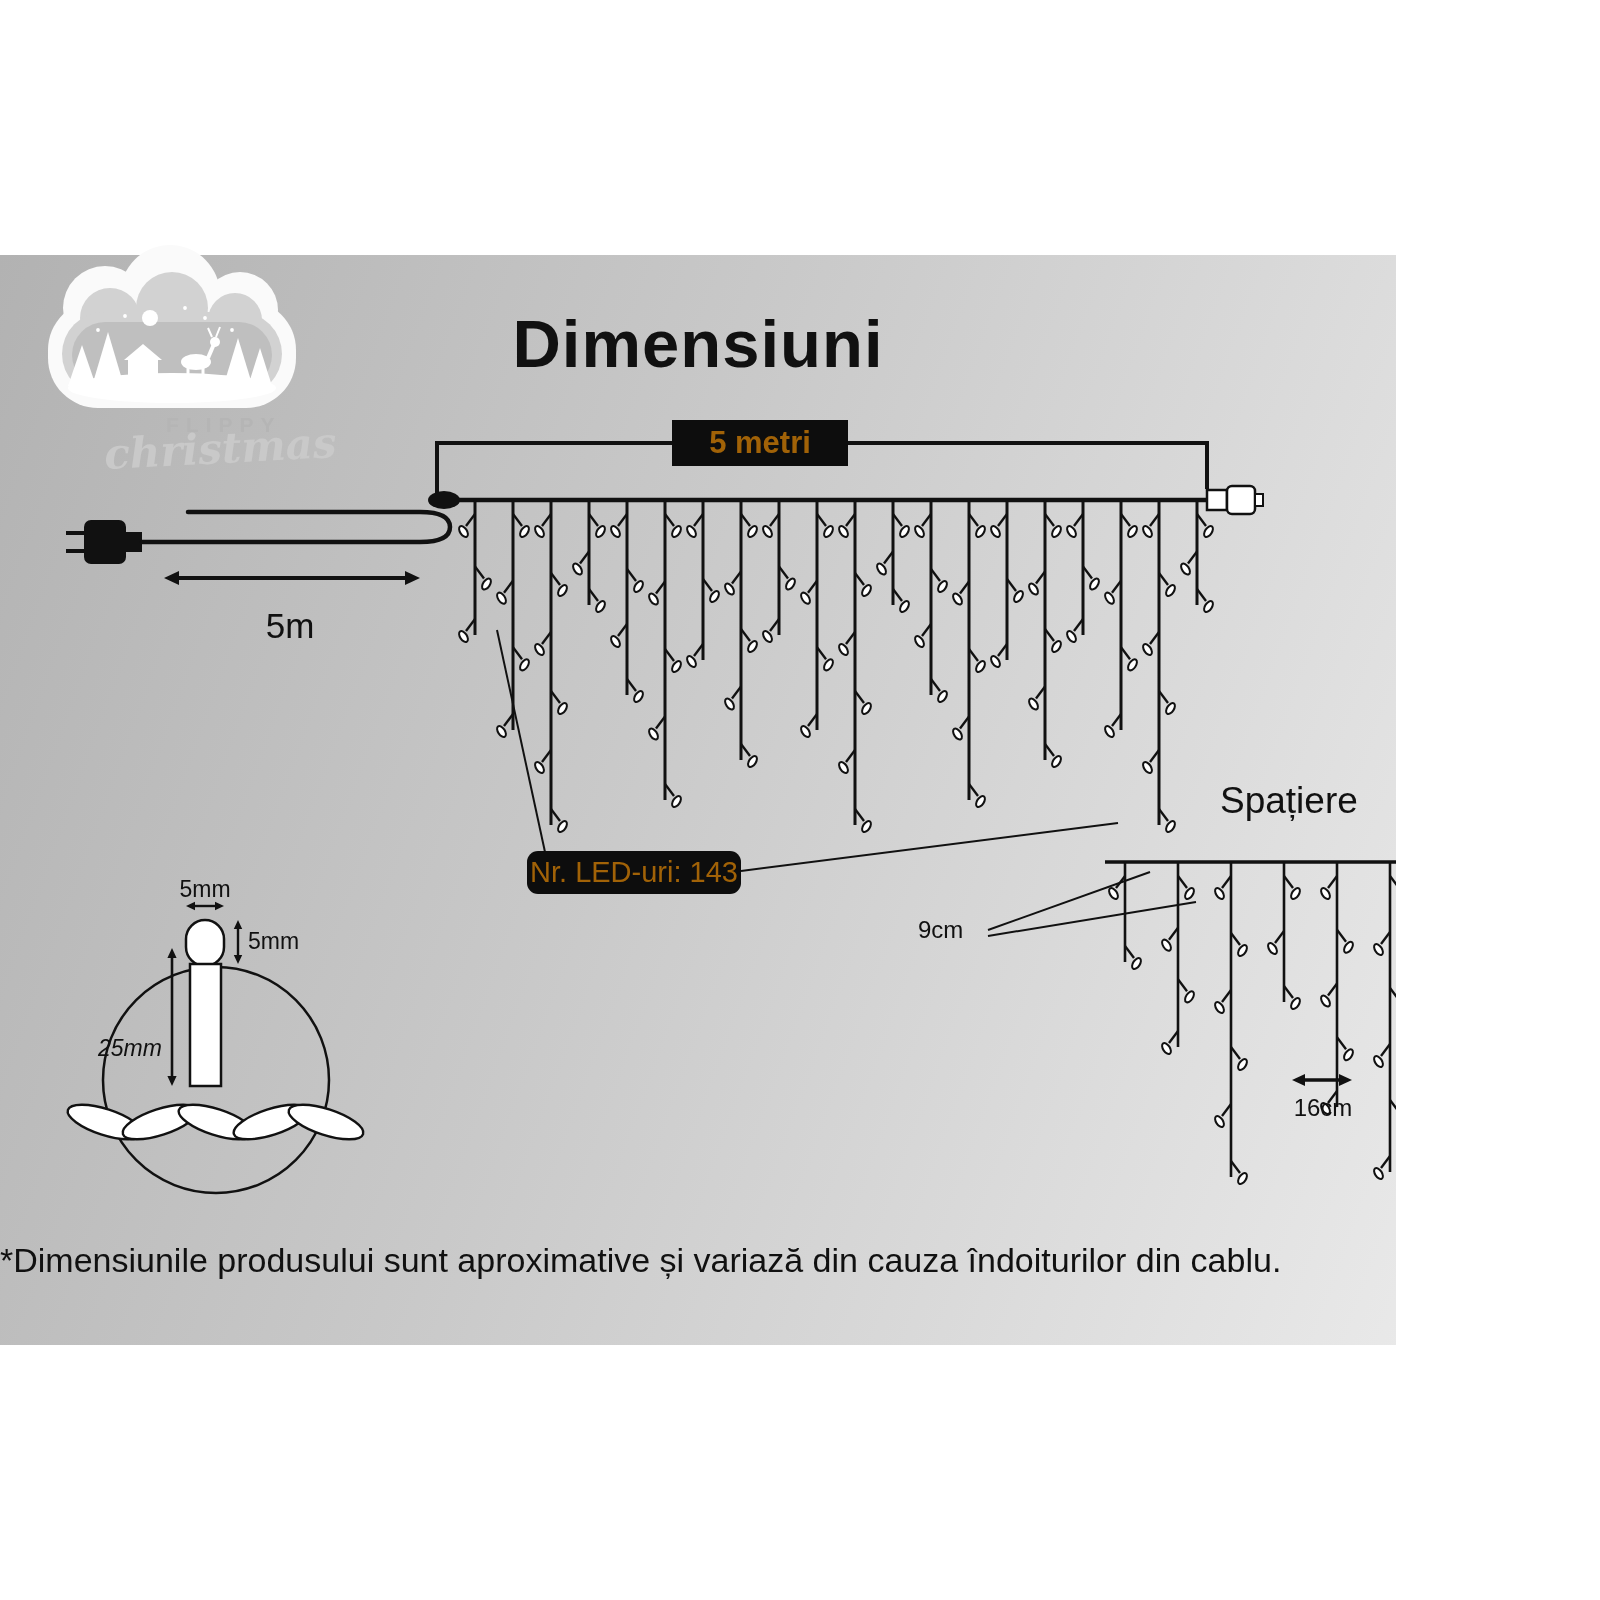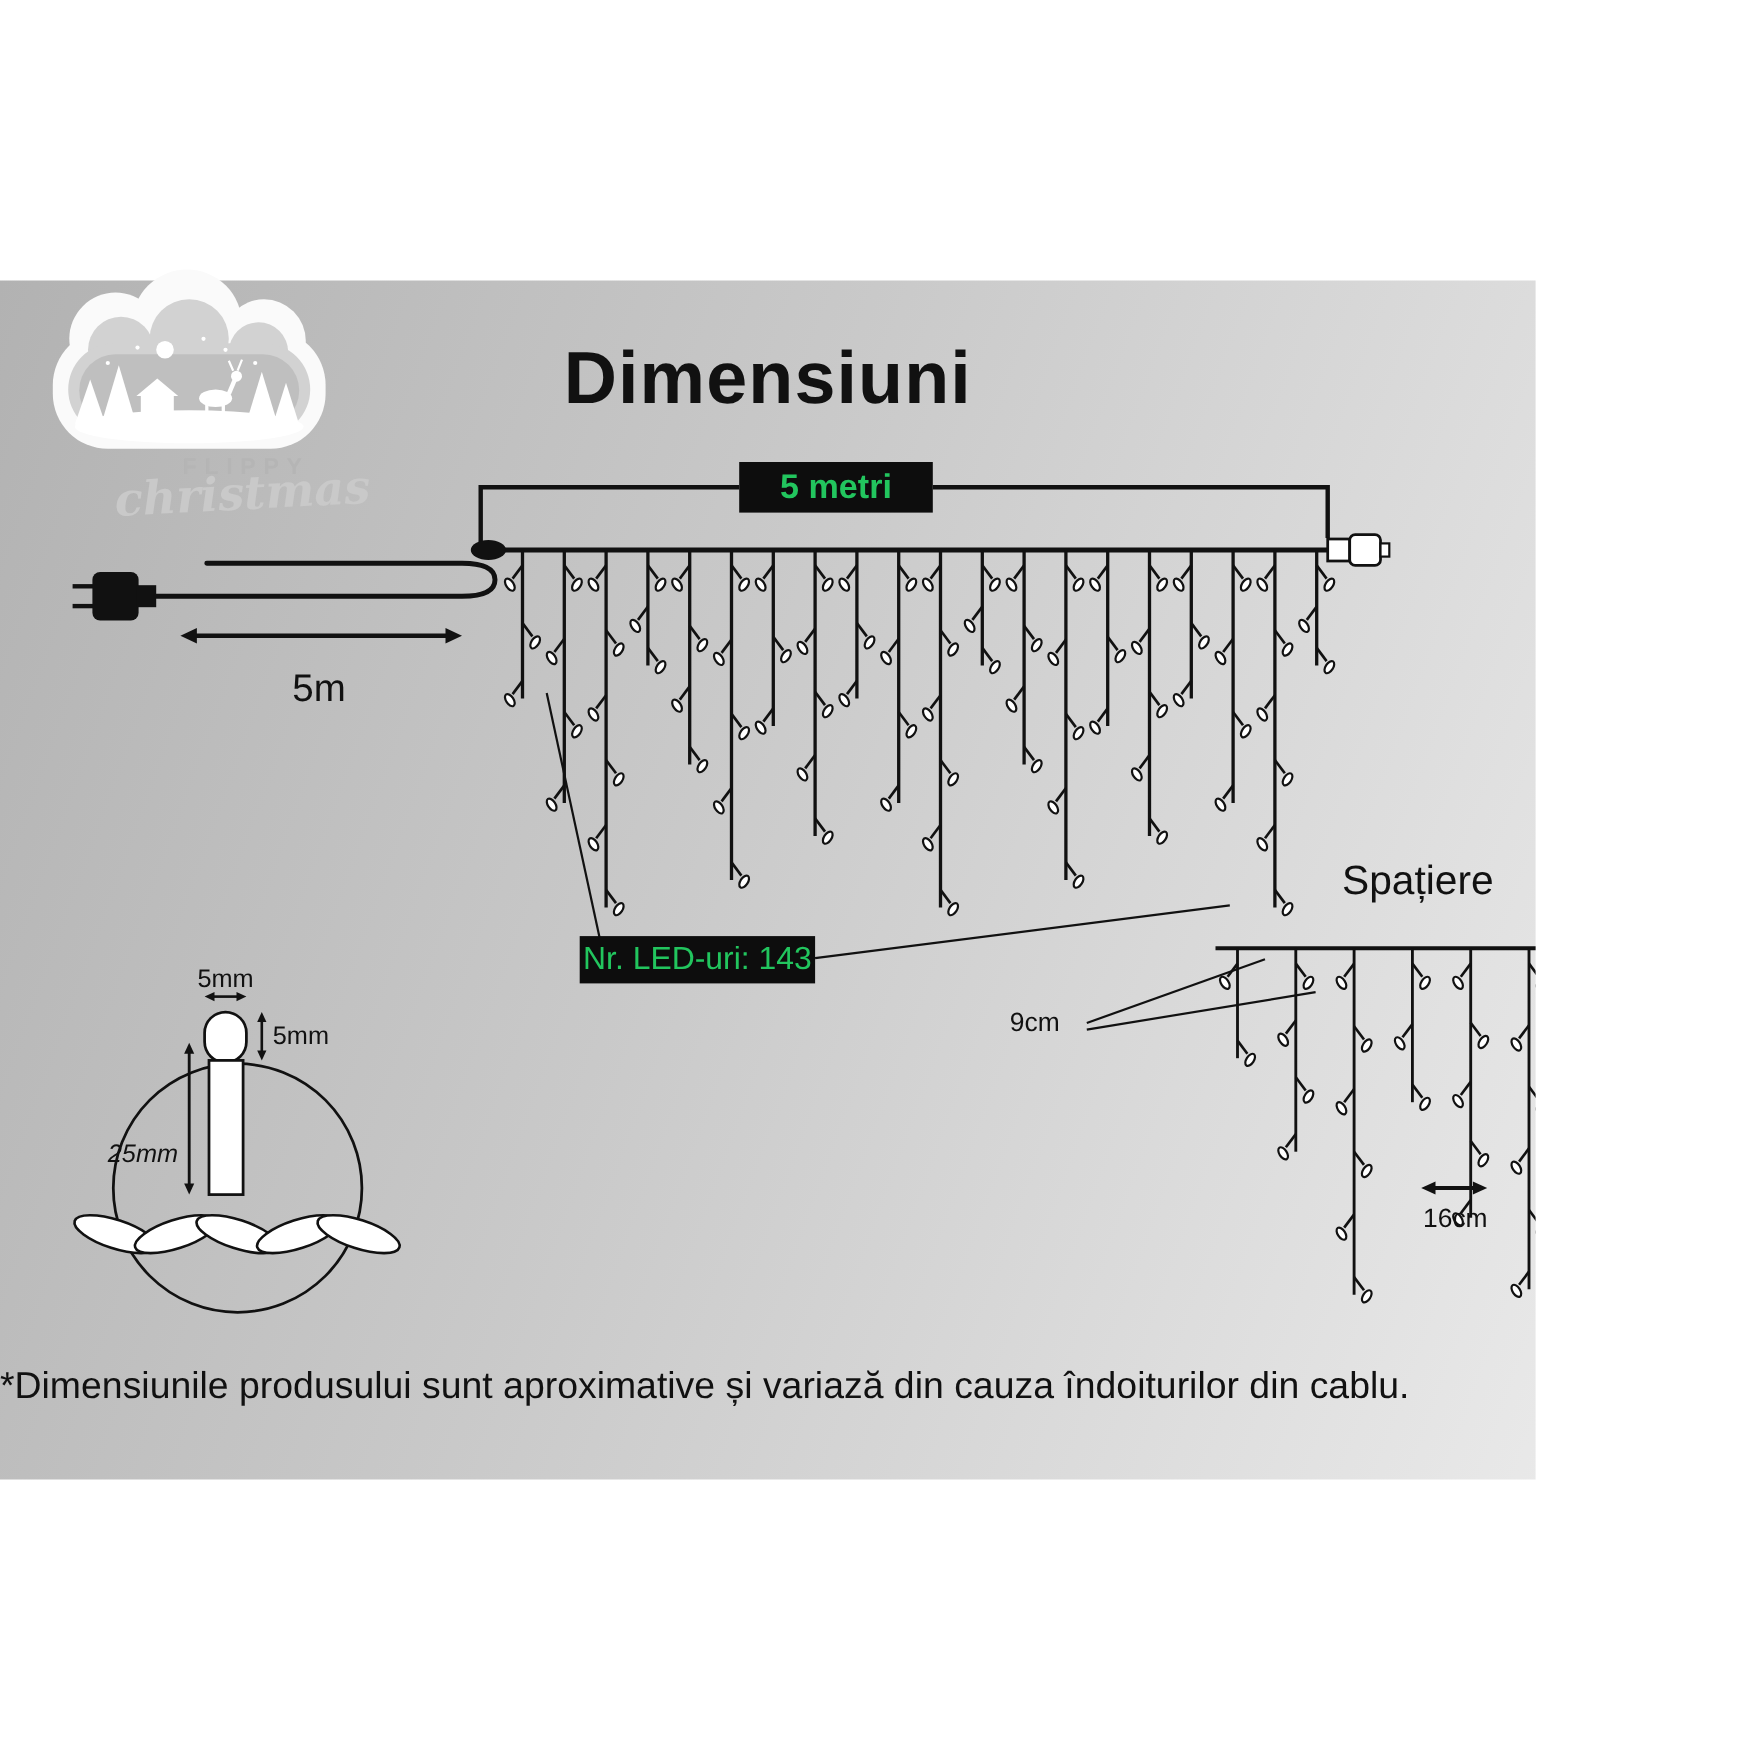--- a/index.html
+++ b/index.html
@@ -6,25 +6,25 @@
   .page{position:relative;width:1396px;height:1600px;background:#fff;overflow:hidden;
         font-family:"Liberation Sans","DejaVu Sans",sans-serif;color:#111;}
   .gray-band{position:absolute;left:0;top:255px;width:1600px;height:1090px;
         background:linear-gradient(110deg,#b2b2b2 0%,#c9c9c9 40%,#efefef 100%);}
   #diagram-svg{position:absolute;left:0;top:0;width:1600px;height:1600px;pointer-events:none;}
   .abs{position:absolute;}
   .title{left:0;right:0;top:305px;text-align:center;font-size:67px;font-weight:700;letter-spacing:1px;}
   .heading{font-weight:400;}
   .h-marimea{left:66px;top:843px;font-size:35px;}
   .h-spatiere{left:1220px;top:780px;font-size:37px;text-align:center;}
-  .blackbox{background:#0d0d0d;color:#22c55e;display:flex;flex-direction:column;
+  .blackbox{background:#0d0d0d;color:#a16207;display:flex;flex-direction:column;
         align-items:center;justify-content:center;text-align:center;line-height:1.15;}
   .box-5metri{left:672px;top:420px;width:176px;height:46px;font-size:31px;font-weight:700;}
   .connect-box{left:1286px;top:457px;width:164px;padding:9px 4px;font-size:27px;}
-  .ledcount-box{left:527px;top:851px;width:214px;height:43px;font-size:29px;}
+  .ledcount-box{left:527px;top:851px;width:214px;height:43px;font-size:29px;border-radius:11px;}
   .led-callout{left:286px;top:1020px;width:230px;padding:9px 4px;font-size:28px;line-height:1.25;}
   .dim{font-size:23px;}
   .d-lead{left:245px;top:606px;width:90px;text-align:center;font-size:35px;}
   .d-bulb-w{left:165px;top:876px;width:80px;text-align:center;}
   .d-bulb-h{left:248px;top:928px;}
   .d-body-h{left:98px;top:1035px;font-style:italic;}
   .d-9cm{left:918px;top:916px;font-size:24px;}
   .d-16cm{left:1285px;top:1094px;width:76px;text-align:center;font-size:24px;}
   .d-07m{left:1458px;top:1010px;font-size:26px;}
   .footnote{left:0;right:13px;top:1241px;text-align:left;font-size:34px;}

